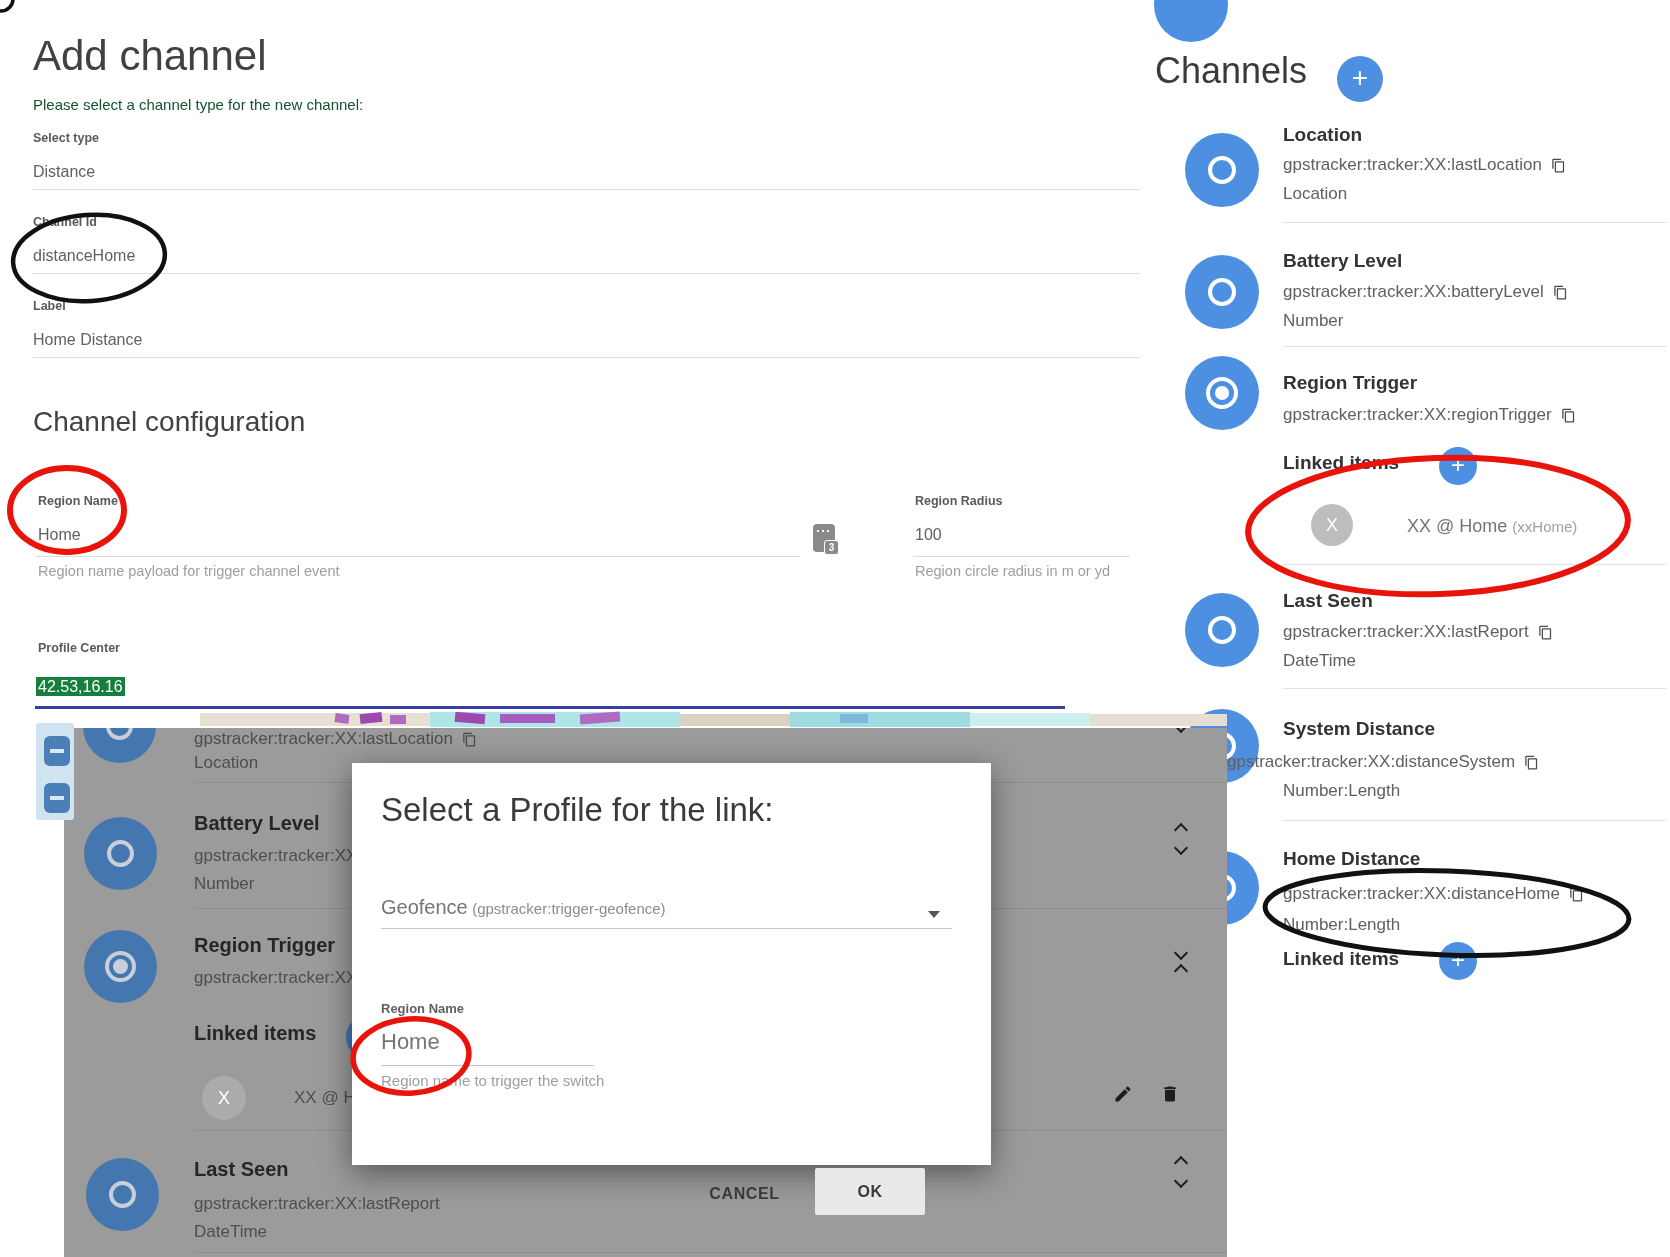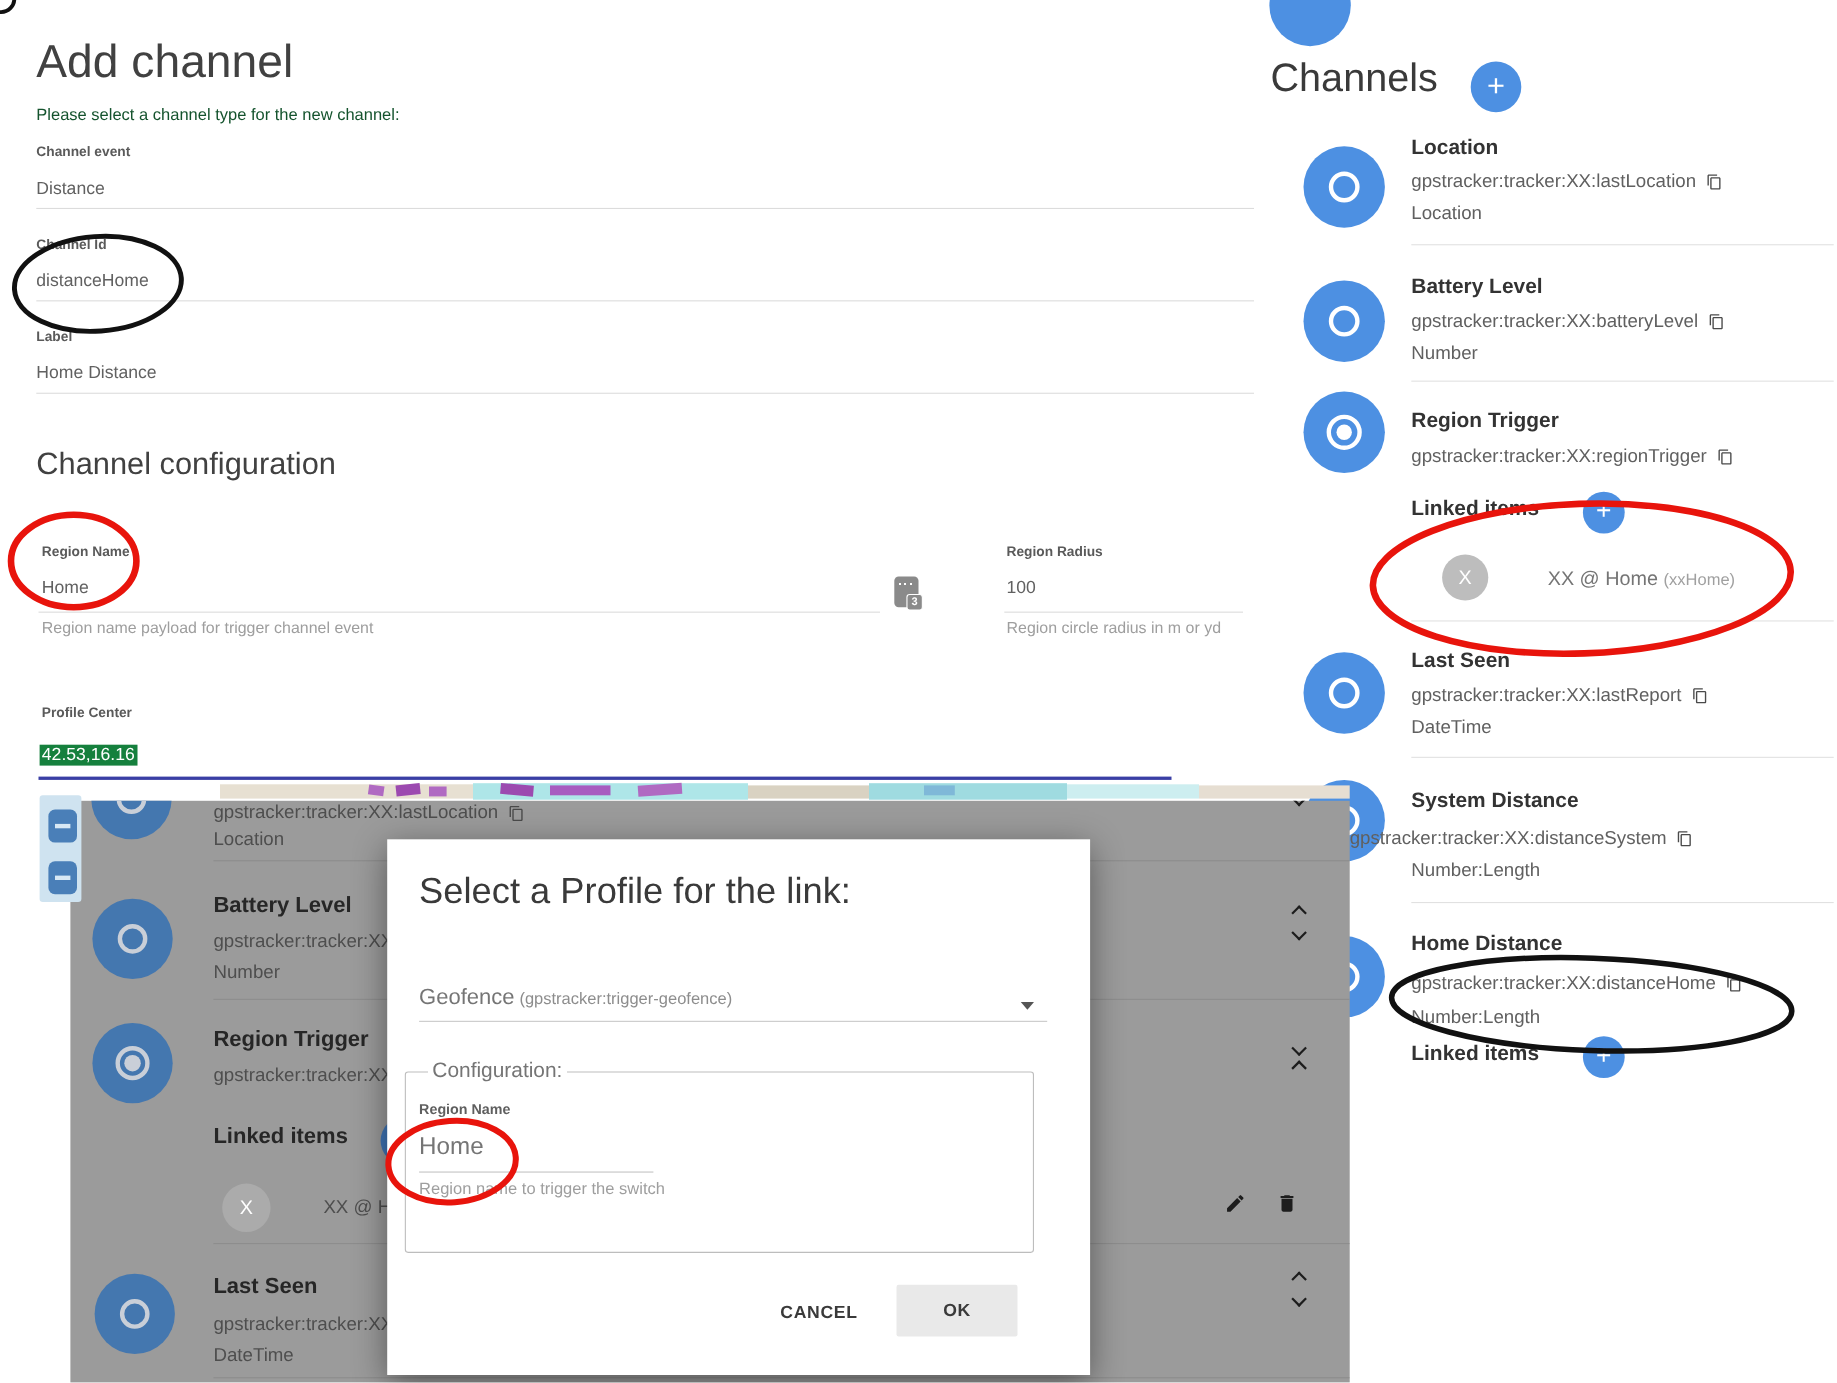--- a/index.html
+++ b/index.html
@@ -47,21 +47,21 @@
   .d-div{height:1px;background:#8d8d8d;}
   .d-circ{border-radius:50%;background:#4477af;}
   .d-ring{position:absolute;border:4px solid #c9cfd8;border-radius:50%;}
   .d-ringdot{position:absolute;background:#c9cfd8;border-radius:50%;}
   .chev{width:13px;height:13px;display:block;}
   .chev:before{content:"";display:block;width:8px;height:8px;border-left:2.6px solid #1d1d1d;border-top:2.6px solid #1d1d1d;margin:2px auto;}
   .chev.up:before{transform:rotate(45deg);}
   .chev.dn:before{transform:rotate(225deg);}
   .toolic{width:20px;height:20px;color:#1d1d1d;}
   
-  #modal{left:352px;top:763px;width:639px;height:487px;background:#fff;
+  #modal{left:352px;top:763px;width:639px;height:402px;background:#fff;
          box-shadow:0 8px 30px rgba(0,0,0,.45);}
   .m-title{font-size:33px;font-weight:400;color:#3a3a3a;}
   .m-val{font-size:20px;color:#757575;}
   .m-uid{font-size:15px;color:#8d8d8d;}
   .m-ul{height:1px;background:#c9c9c9;}
   .caret{width:0;height:0;border-left:6px solid transparent;border-right:6px solid transparent;border-top:7px solid #555;}
   fieldset.cfg{position:absolute;left:16px;top:200px;width:546px;height:158px;margin:0;
     border:1px solid #bdbdbd;border-radius:3px;}
   fieldset.cfg legend{font-size:19px;color:#757575;padding:0 4px;margin-left:8px;}
   .m-lbl{font-size:13px;font-weight:700;color:#5f5f5f;}
@@ -74,21 +74,21 @@
   svg.anno{pointer-events:none;}
 </style>
 </head>
 <body>
 
 <div id="canvas">
 
   <div class="abs h1" style="left:33px;top:32px;">Add channel</div>
   <div class="abs intro" style="left:33px;top:96px;">Please select a channel type for the new channel:</div>
 
-  <div class="abs lbl" style="left:33px;top:131px;">Channel event</div>
+  <div class="abs lbl" style="left:33px;top:131px;">Select type</div>
   <div class="abs val" style="left:33px;top:163px;">Distance</div>
   <div class="abs ul" style="left:33px;top:189px;width:1107px;"></div>
 
   <div class="abs lbl" style="left:33px;top:215px;">Channel Id</div>
   <div class="abs val" style="left:33px;top:247px;">distanceHome</div>
   <div class="abs ul" style="left:33px;top:273px;width:1107px;"></div>
 
   <div class="abs lbl" style="left:33px;top:299px;">Label</div>
   <div class="abs val" style="left:33px;top:331px;">Home Distance</div>
   <div class="abs ul" style="left:33px;top:357px;width:1107px;"></div>
@@ -288,23 +288,20 @@
   <div class="abs" id="modal" style="z-index:6;">
     <div class="abs m-title" style="left:29px;top:28px;">Select a Profile for the link:</div>
 
     <div class="abs" style="left:29px;top:133px;">
       <span class="m-val">Geofence</span>
       <span class="m-uid">(gpstracker:trigger-geofence)</span>
     </div>
     <span class="caret abs" style="left:576px;top:148px;"></span>
     <div class="abs m-ul" style="left:29px;top:165px;width:571px;"></div>
 
-    <fieldset class="cfg">
-      <legend>Configuration:</legend>
-    </fieldset>
     <div class="abs m-lbl" style="left:29px;top:238px;">Region Name</div>
     <div class="abs m-input" style="left:29px;top:266px;">Home</div>
     <div class="abs m-ul" style="left:29px;top:302px;width:213px;background:#c4c4c4;"></div>
     <div class="abs m-hlp" style="left:29px;top:309px;">Region name to trigger the switch</div>
 
     <div class="abs btn" style="left:340px;top:417px;width:105px;height:28px;line-height:28px;">CANCEL</div>
     <div class="abs btn raised" style="left:463px;top:405px;width:110px;height:47px;line-height:47px;">OK</div>
   </div>
 
   <svg class="anno abs" style="left:0;top:0;z-index:9;" width="1670" height="1257" viewBox="0 0 1670 1257">

